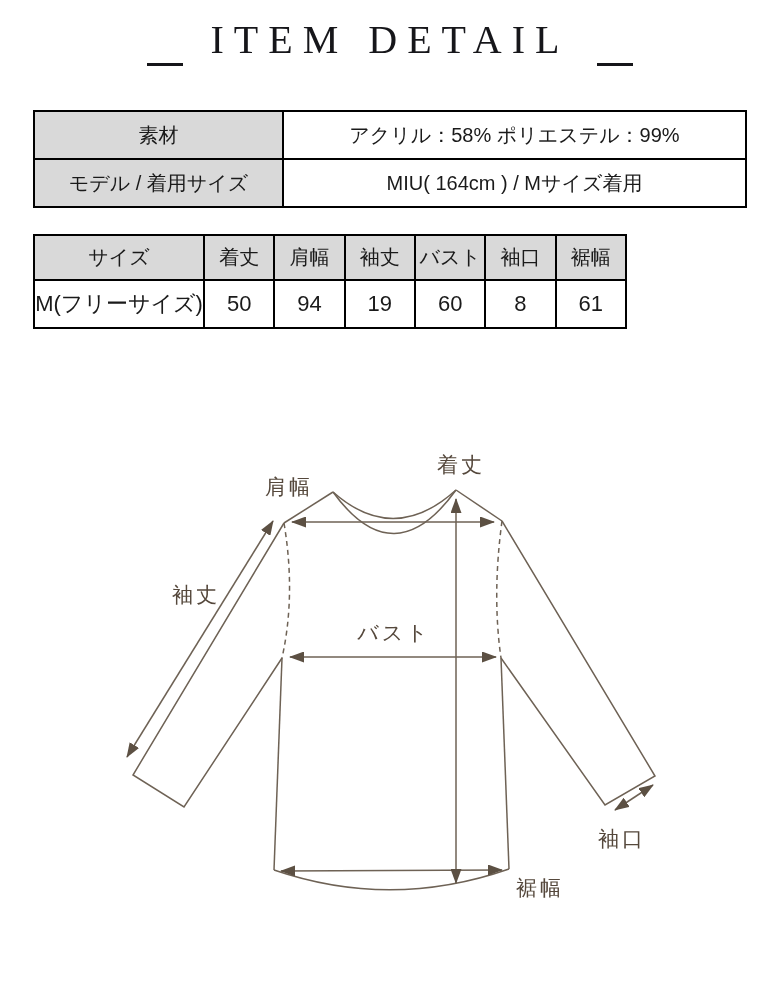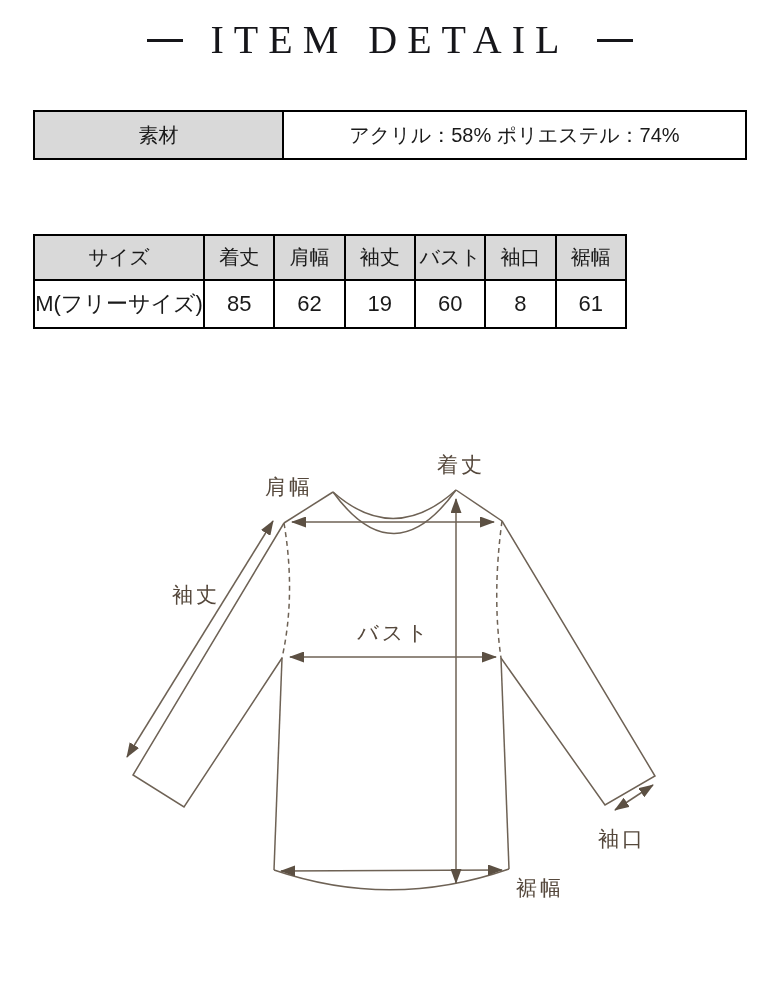--- a/index.html
+++ b/index.html
@@ -1,20 +1,20 @@
 <!DOCTYPE html>
 <html><head>
 <meta charset="utf-8">
 <style>
   html,body{margin:0;padding:0;background:#ffffff;}
   .page{position:relative;width:780px;height:1000px;background:#fff;overflow:hidden;
         font-family:"Liberation Sans","DejaVu Sans",sans-serif;color:#1a1a1a;}
 
   
-  .header{position:absolute;top:14px;left:0;right:0;display:flex;align-items:center;justify-content:center;gap:28px;}
+  .header{position:absolute;top:14px;left:0;right:0;display:flex;align-items:flex-end;justify-content:center;gap:28px;}
   .rule{width:36px;height:3px;background:#16161a;}
   .title{font-family:"Liberation Serif","DejaVu Serif",serif;font-weight:400;
          font-size:40px;line-height:52px;letter-spacing:10px;color:#16161a;white-space:nowrap;}
 
   
   table{border-collapse:collapse;table-layout:fixed;}
   .info-table{position:absolute;top:110px;left:33px;width:714px;}
   .info-table th,.info-table td{border:2px solid #000;text-align:center;vertical-align:middle;
       font-size:20px;font-weight:400;color:#1a1a1a;padding:0;}
   .info-table th{background:#d9d9d9;width:247px;height:46px;}
@@ -42,21 +42,25 @@
   <div class="header">
     <span class="rule"></span>
     <span class="title">ITEM DETAIL</span>
     <span class="rule"></span>
   </div>
 
   <table class="info-table">
     <tbody>
       <tr>
         <th>素材</th>
-        <td>アクリル：58% ポリエステル：74%</td>
+        <td>アクリル：58% ポリエステル：99%</td>
+      </tr>
+      <tr>
+        <th>モデル / 着用サイズ</th>
+        <td>MIU( 164cm ) / Mサイズ着用</td>
       </tr>
     </tbody>
   </table>
 
   <table class="size-table">
     <colgroup>
       <col class="col-size">
         <col>
         <col>
         <col>
@@ -71,22 +75,22 @@
         <th>肩幅</th>
         <th>袖丈</th>
         <th>バスト</th>
         <th>袖口</th>
         <th>裾幅</th>
       </tr>
     </thead>
     <tbody>
       <tr>
         <td>M(フリーサイズ)</td>
-        <td>85</td>
-        <td>62</td>
+        <td>50</td>
+        <td>94</td>
         <td>19</td>
         <td>60</td>
         <td>8</td>
         <td>61</td>
       </tr>
     </tbody>
   </table>
 
   <svg class="diagram" width="780" height="570" viewBox="0 430 780 570" xmlns="http://www.w3.org/2000/svg">
     <defs>

